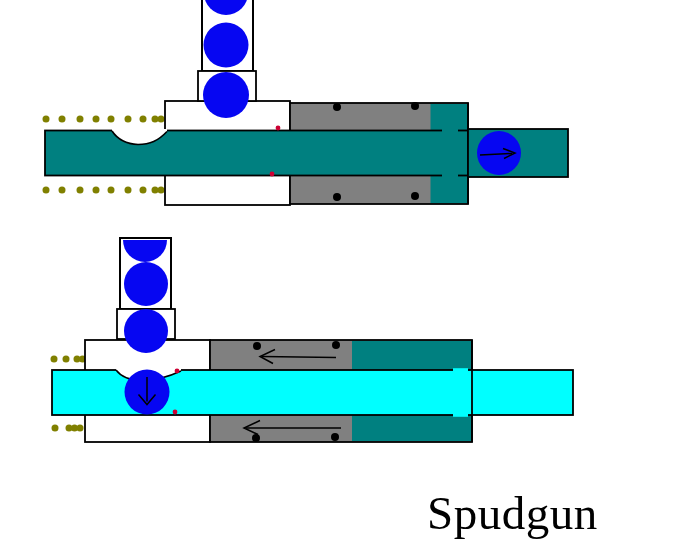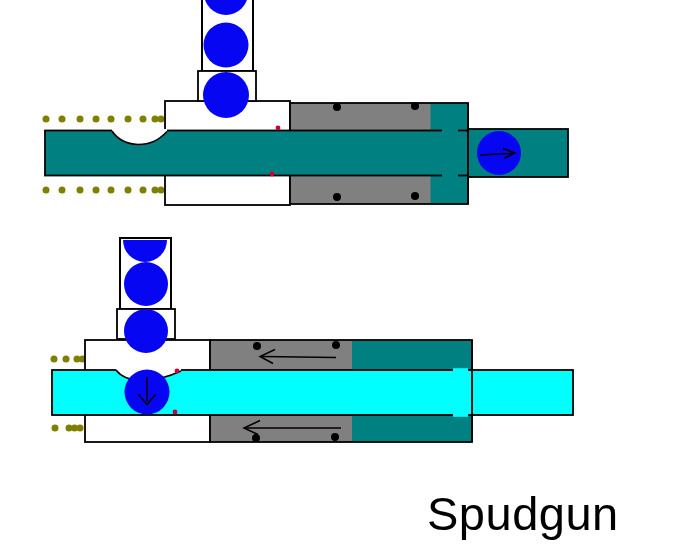--- a/index.html
+++ b/index.html
@@ -1,21 +1,21 @@
 <!DOCTYPE html>
 <html style="--c-background: #ffffff; --c-outline: #000000; --c-text: #000000; --c-barrel_teal: #008080; --c-barrel_cyan: #00ffff; --c-ball_blue: #0606f2; --c-piston_gray: #808080; --c-dot_olive: #808000; --c-mark_red: #cc0033;"><head>
 <meta charset="utf-8">
 <style>
   html,body{margin:0;padding:0;background:#fff;}
   .canvas{
     position:relative;
     width:677px;height:545px;
     background:var(--c-background,#fff);
     overflow:hidden;
-    font-family:Liberation Sans, sans-serif;
+    font-family:Liberation Serif, serif;
   }
   svg{position:absolute;left:0;top:0;}
   .f-white{fill:var(--c-background,#fff);}
   .f-teal{fill:var(--c-barrel_teal,#008080);}
   .f-cyan{fill:var(--c-barrel_cyan,#00ffff);}
   .f-gray{fill:var(--c-piston_gray,#808080);}
   .f-blue{fill:var(--c-ball_blue,#0606f2);}
   .f-olive{fill:var(--c-dot_olive,#808000);}
   .f-red{fill:var(--c-mark_red,#cc0033);}
   .f-black{fill:var(--c-outline,#000);}

